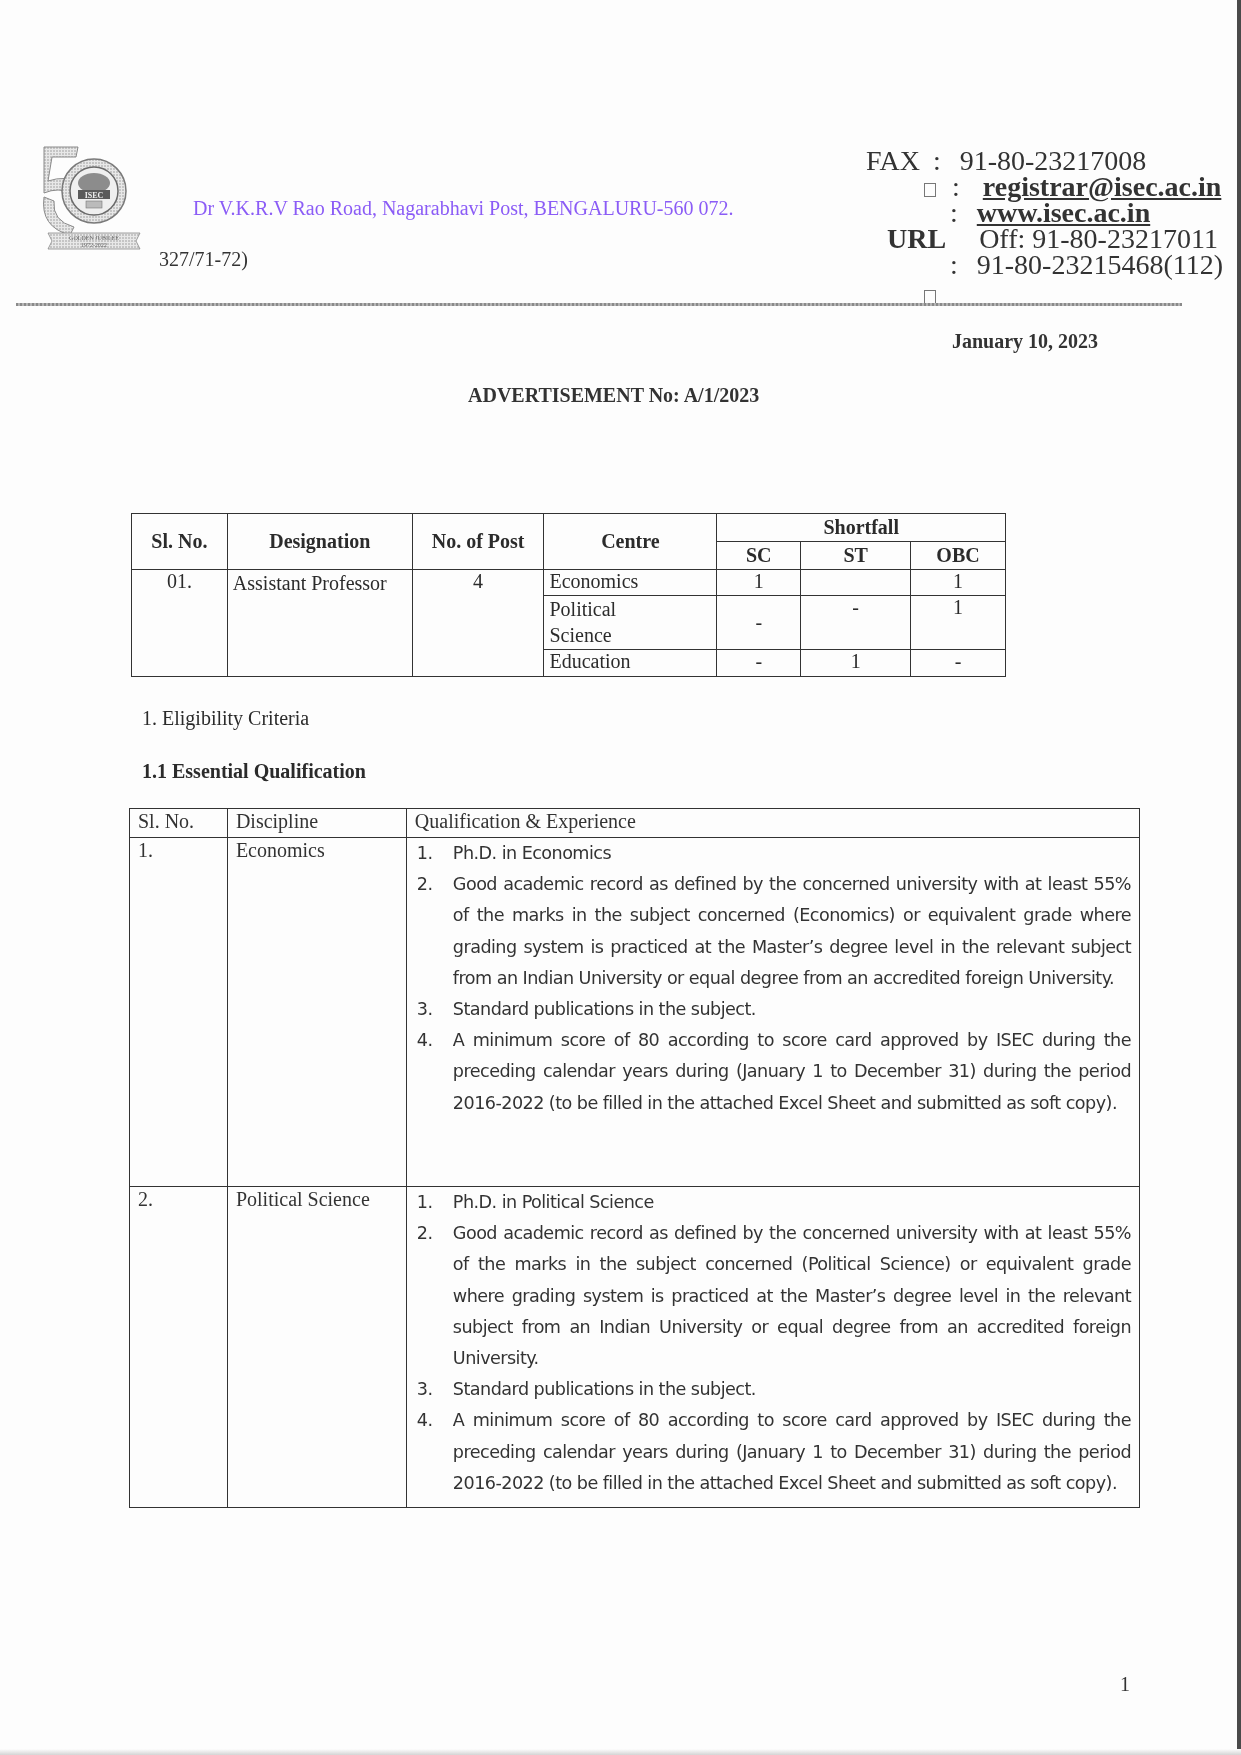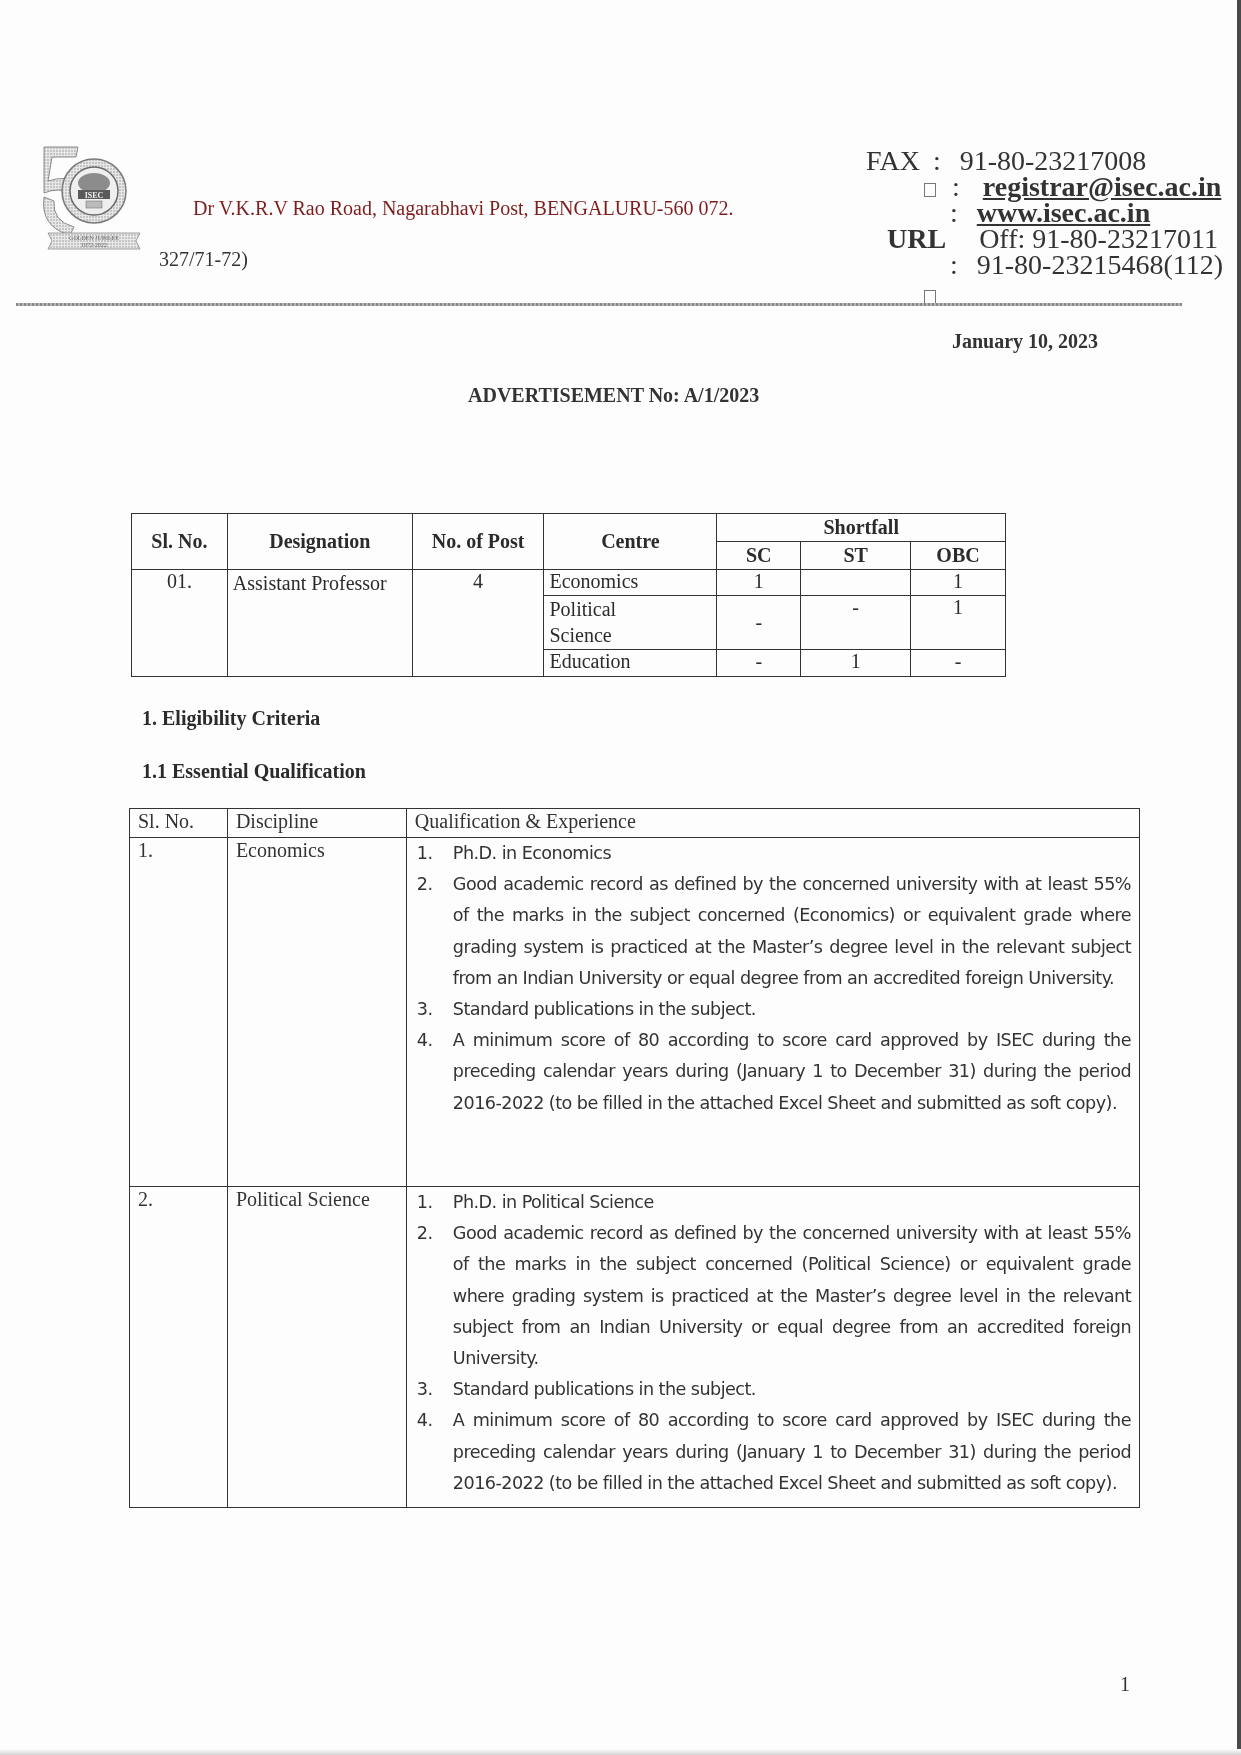--- a/index.html
+++ b/index.html
@@ -8,21 +8,21 @@
 
   .page { position: absolute; left: 0; top: 0; width: 1241px; height: 1755px; background: #fdfdfd; }
   .scan-edge-right { position: absolute; top: 0; right: 0; width: 4px; height: 1755px; background: #4a4a4a; }
   .scan-edge-bottom { position: absolute; left: 0; bottom: 0; width: 1241px; height: 6px; background: linear-gradient(#fdfdfd, #d4d4d4); }
 
   
   .logo { position: absolute; left: 26px; top: 141px; width: 118px; height: 118px; }
 
   
   .inst-name { position: absolute; left: 231px; top: 145px; font-size: 21px; font-weight: bold; color: #2b2b2b; letter-spacing: 0.1px; }
-  .addr1 { position: absolute; left: 193px; top: 197px; font-size: 20px; color: #7f1d1d; }
+  .addr1 { position: absolute; left: 193px; top: 197px; font-size: 20px; color: #8b5cf6; }
   .addr2 { position: absolute; left: 159px; top: 223px; font-size: 20px; color: #333; white-space: nowrap; }
   .addr3 { position: absolute; left: 159px; top: 248px; font-size: 20px; color: #333; }
 
   .contact { position: absolute; font-size: 28px; color: #333; white-space: nowrap; }
   .box-icon { display: inline-block; width: 12px; height: 14px; border: 1px solid #777; vertical-align: middle; }
   .contact-val.bold { font-weight: bold; text-decoration: underline; }
 
   .header-rule { position: absolute; left: 16px; top: 303px; width: 1166px; height: 3px; background: repeating-linear-gradient(90deg, #8a8a8a 0 2px, #b5b5b5 2px 4px); }
 
   .date { position: absolute; left: 952px; top: 330px; font-size: 20px; font-weight: bold; color: #333; }
@@ -31,21 +31,21 @@
   .intro { position: absolute; left: 141px; top: 434px; width: 991px; font-size: 20.5px; line-height: 26px; color: #333; text-align: justify; }
   .intro .ul { font-weight: bold; text-decoration: underline; }
 
   
   table { border-collapse: collapse; position: absolute; }
   .t1 { left: 131px; top: 513px; width: 875px; font-size: 20px; }
   .t1 td, .t1 th { border: 1.5px solid #333; padding: 0 5px; vertical-align: top; color: #2b2b2b; }
   .t1 th { font-weight: bold; vertical-align: middle; text-align: center; }
   .t1 .c { text-align: center; }
 
-  .h-elig { position: absolute; left: 142px; top: 707px; font-size: 20px; font-weight: bold; color: #2b2b2b; }
+  .h-elig { position: absolute; left: 142px; top: 707px; font-size: 20px; font-weight: normal; color: #2b2b2b; }
   .h-ess { position: absolute; left: 142px; top: 760px; font-size: 20px; font-weight: bold; color: #2b2b2b; }
 
   
   .t2 { left: 129px; top: 808px; width: 1011px; }
   .t2 td { border: 1.3px solid #333; vertical-align: top; color: #333; }
   .t2 .serif { font-family: "Liberation Serif", serif; font-size: 20px; padding: 1px 7px 0 8px; }
   .t2 .head td { height: 29px; }
   .qual { font-family: "DejaVu Sans", sans-serif; font-size: 17.6px; line-height: 31.2px; color: #333; padding: 0 8px 0 10px; letter-spacing: -0.55px; }
   .qual ol { list-style: none; }
   .qual li { position: relative; padding-left: 36px; text-align: justify; }

